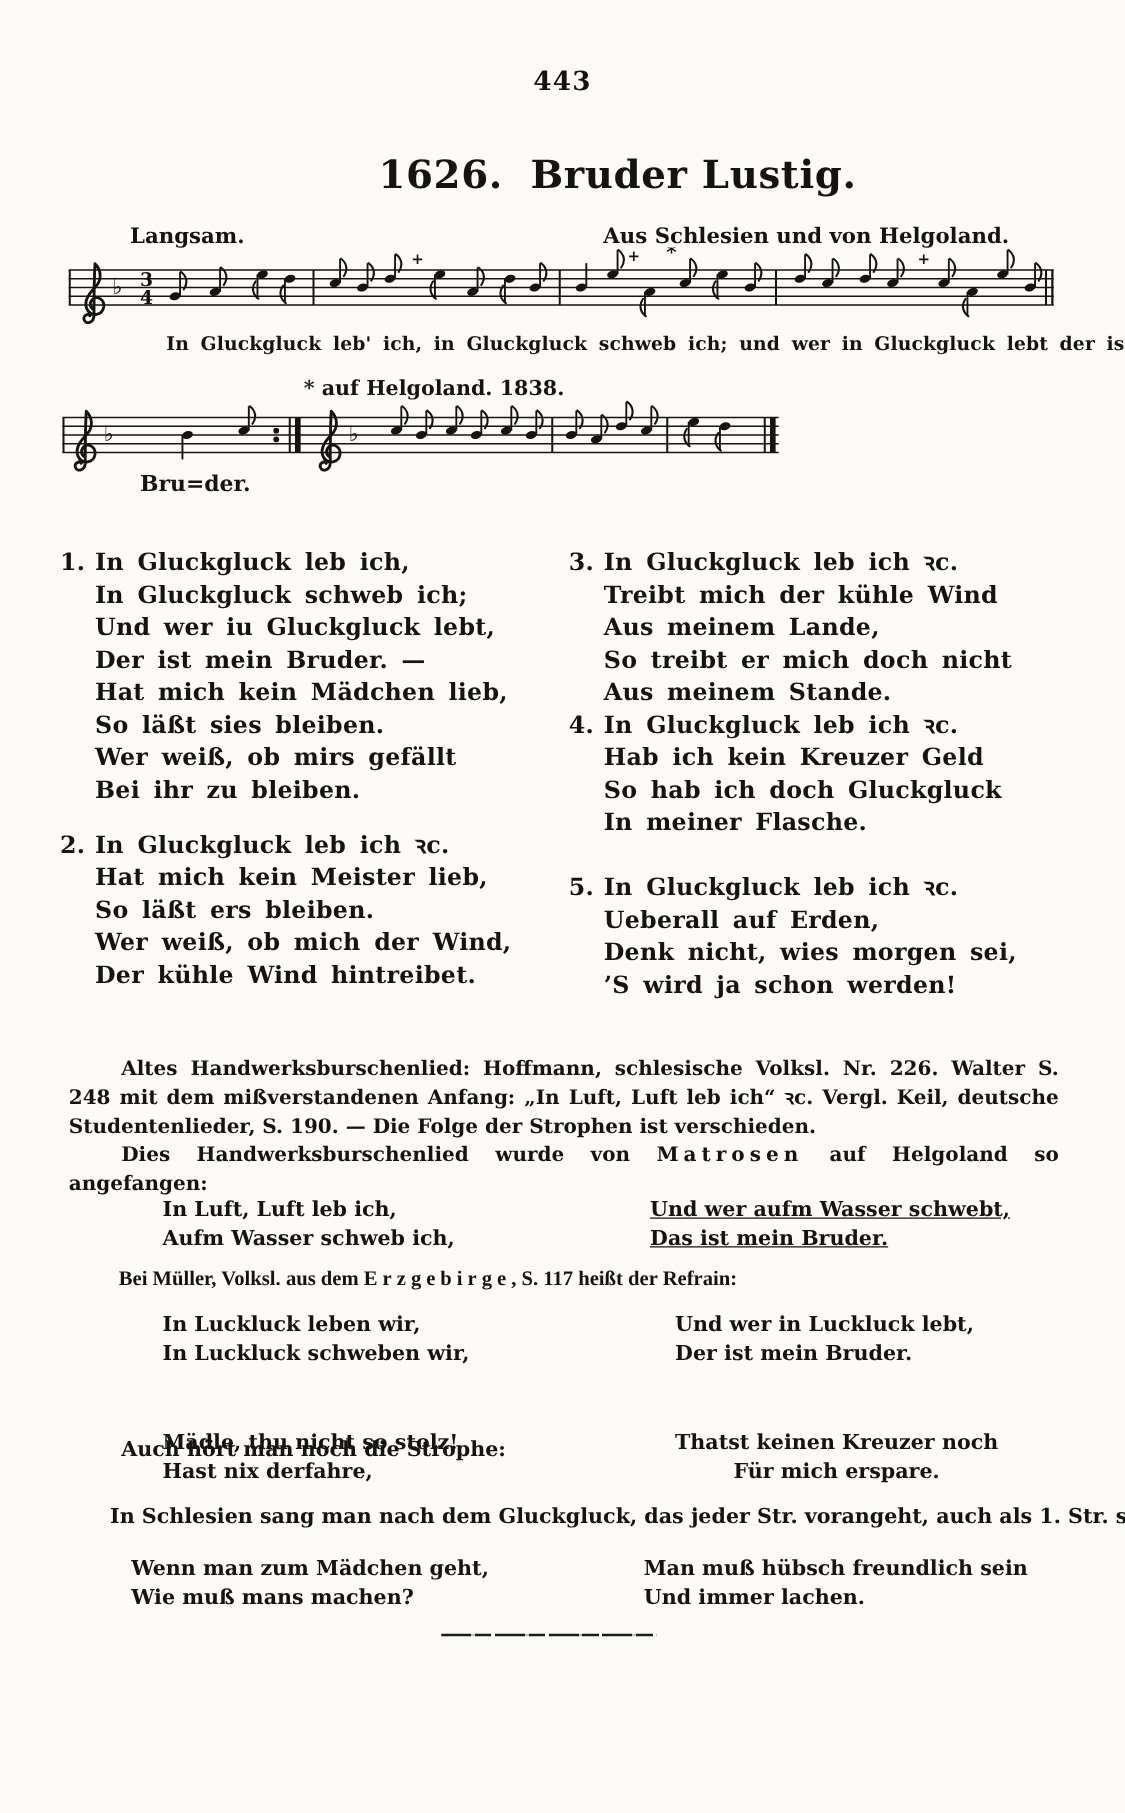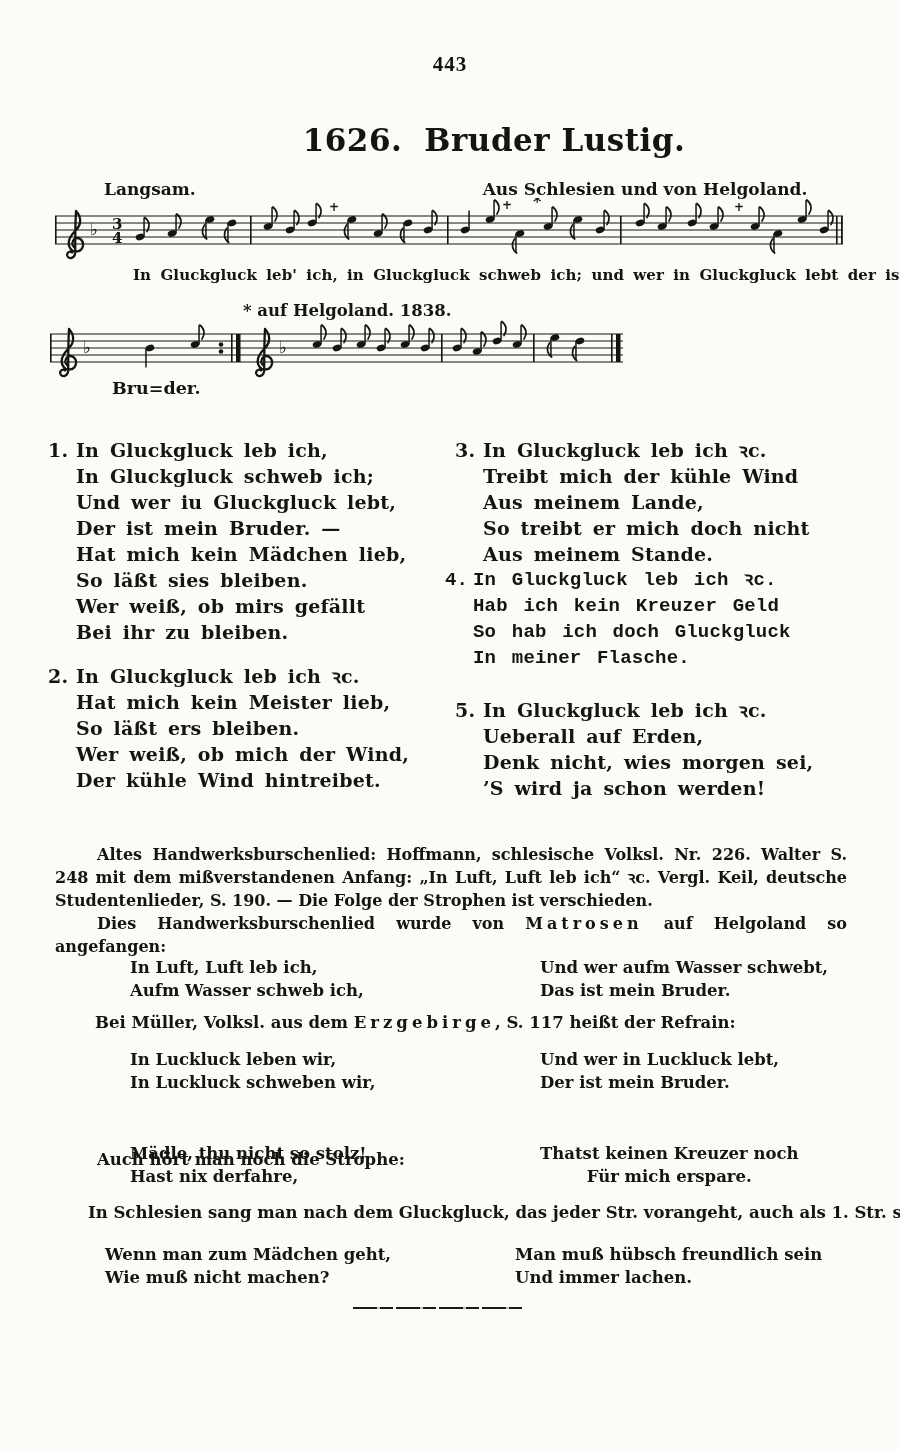--- a/index.html
+++ b/index.html
@@ -3,21 +3,21 @@
 <meta charset="utf-8">
 <style>
   html,body{margin:0;padding:0;}
   body{
     width:900px;height:1450px;position:relative;
     background:#fcfbf8;color:#151412;
     font-family:"DejaVu Serif","Liberation Serif",serif;
     font-weight:700;overflow:hidden;
   }
   .abs{position:absolute;}
-  .pagenum{top:52px;left:0;width:900px;text-align:center;font-size:21px;letter-spacing:1px;font-family:Liberation Serif, serif;}
+  .pagenum{top:52px;left:0;width:900px;text-align:center;font-size:21px;letter-spacing:1px;}
   .title{top:122px;left:0;width:900px;text-align:center;font-size:31px;letter-spacing:0.5px;padding-left:44px;}
   .title .tnum{margin-right:22px;}
   .tempo{top:179px;left:104px;font-size:17px;}
   .source{top:179px;left:470px;width:350px;text-align:center;font-size:17px;}
   .underlay{top:266px;left:133px;font-size:15px;white-space:nowrap;word-spacing:4px;letter-spacing:0.1px;}
   .footnote{top:301px;left:243px;font-size:16.5px;}
   .underlay2{top:378px;left:112px;font-size:17.5px;}
   .verse{font-size:19px;line-height:26px;letter-spacing:0.2px;word-spacing:4px;white-space:nowrap;}
   .verse .vline{padding-left:28px;}
   .verse .vline.first{padding-left:0;}
@@ -190,21 +190,21 @@
 </div>
 
 <div class="abs verse" style="left:455px;top:437px;">
   <div class="vline first"><span class="vnum">3.</span><span>In Gluckgluck leb ich ꝛc.</span></div>
   <div class="vline">Treibt mich der kühle Wind</div>
   <div class="vline">Aus meinem Lande,</div>
   <div class="vline">So treibt er mich doch nicht</div>
   <div class="vline">Aus meinem Stande.</div>
 </div>
 
-<div class="abs verse" style="left:445px;top:567px;font-family:Liberation Mono, monospace;">
+<div class="abs verse" style="left:455px;top:567px;">
   <div class="vline first"><span class="vnum">4.</span><span>In Gluckgluck leb ich ꝛc.</span></div>
   <div class="vline">Hab ich kein Kreuzer Geld</div>
   <div class="vline">So hab ich doch Gluckgluck</div>
   <div class="vline">In meiner Flasche.</div>
 </div>
 
 <div class="abs verse" style="left:455px;top:697px;">
   <div class="vline first"><span class="vnum">5.</span><span>In Gluckgluck leb ich ꝛc.</span></div>
   <div class="vline">Ueberall auf Erden,</div>
   <div class="vline">Denk nicht, wies morgen sei,</div>
@@ -214,27 +214,27 @@
 <div class="abs notesblock">
   <p>Altes Handwerksburschenlied: Hoffmann, schlesische Volksl. Nr. 226. Walter S. 248 mit dem mißverstandenen Anfang: „In Luft, Luft leb ich“ ꝛc. Vergl. Keil, deutsche Studentenlieder, S. 190. — Die Folge der Strophen ist verschieden.</p>
   <p><span>Dies Handwerksburschenlied wurde von </span><span class="sp">Matrosen</span><span> auf Helgoland so angefangen:</span></p>
 </div>
 
 <div class="abs quote" style="top:956px;">
   <div class="qcol" style="left:130px;">
     <div>In Luft, Luft leb ich,</div>
     <div>Aufm Wasser schweb ich,</div>
   </div>
-  <div class="qcol" style="left:540px;">
+  <div class="qcol" style="left:520px;text-decoration:underline;">
     <div>Und wer aufm Wasser schwebt,</div>
     <div>Das ist mein Bruder.</div>
   </div>
 </div>
 
-<div class="abs intro" style="left:95px;top:1013px;"><span>Bei Müller, Volksl. aus dem </span><span class="sp">Erzgebirge</span><span>, S. 117 heißt der Refrain:</span></div>
+<div class="abs intro" style="left:95px;top:1013px;font-family:Liberation Serif, serif;"><span>Bei Müller, Volksl. aus dem </span><span class="sp">Erzgebirge</span><span>, S. 117 heißt der Refrain:</span></div>
 
 <div class="abs quote" style="top:1048px;">
   <div class="qcol" style="left:130px;">
     <div>In Luckluck leben wir,</div>
     <div>In Luckluck schweben wir,</div>
   </div>
   <div class="qcol" style="left:540px;">
     <div>Und wer in Luckluck lebt,</div>
     <div>Der ist mein Bruder.</div>
   </div>
@@ -251,21 +251,21 @@
     <div>Thatst keinen Kreuzer noch</div>
     <div>Für mich erspare.</div>
   </div>
 </div>
 
 <div class="abs intro" style="left:88px;top:1203px;">In Schlesien sang man nach dem Gluckgluck, das jeder Str. vorangeht, auch als 1. Str. so:</div>
 
 <div class="abs quote" style="top:1243px;">
   <div class="qcol" style="left:105px;">
     <div>Wenn man zum Mädchen geht,</div>
-    <div>Wie muß nicht machen?</div>
+    <div>Wie muß mans machen?</div>
   </div>
   <div class="qcol" style="left:515px;">
     <div>Man muß hübsch freundlich sein</div>
     <div>Und immer lachen.</div>
   </div>
 </div>
 
 <div class="abs divider"></div>
 
 </body></html>

